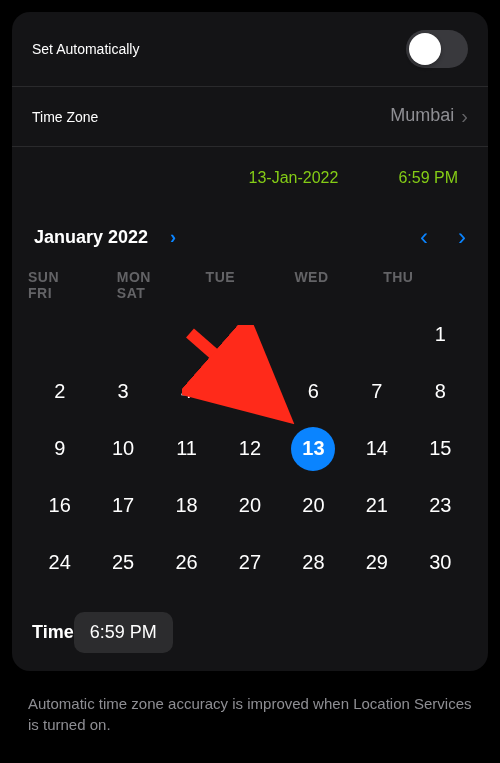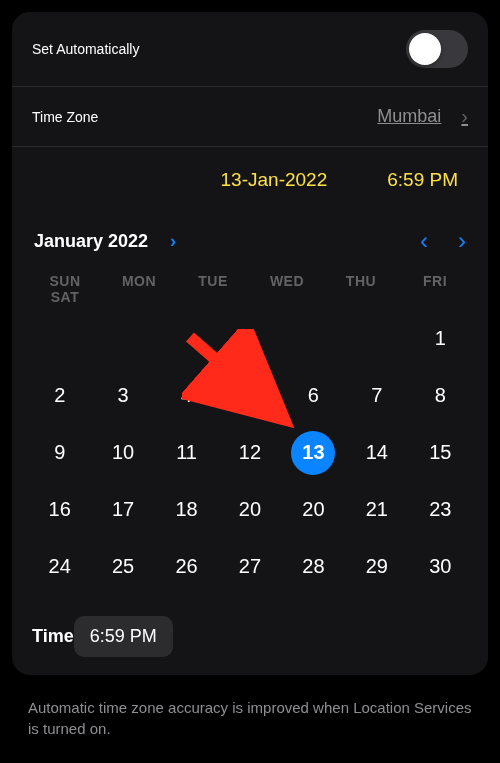--- a/index.html
+++ b/index.html
@@ -49,37 +49,36 @@
       left: 3px;
       top: 3px;
       width: 32px;
       height: 32px;
       background: #fff;
       border-radius: 50%;
       box-shadow: 0 2px 4px rgba(0,0,0,0.3);
     }
     .timezone-value {
       display: flex;
-      align-items: center;
-      gap: 20px;
+      align-items: flex-start;
+      gap: 7px;
       color: #8e8e93;
       font-size: 18px;
-      text-decoration: underline;
     }
     .chevron-icon {
       color: #636366;
       font-size: 20px;
       font-weight: 300;
     }
     .date-time-row {
       display: flex;
       justify-content: space-between;
       padding: 22px 30px;
-      color: #fde047;
-      font-size: 19px;
+      color: #84cc16;
+      font-size: 16px;
     }
     .date-time-row .date {
       margin-left: auto;
       margin-right: 60px;
     }
     .cal-header {
       display: flex;
       align-items: center;
       justify-content: space-between;
       padding: 14px 22px 8px;
@@ -102,23 +101,22 @@
       gap: 30px;
     }
     .cal-nav-btn {
       color: #0a84ff;
       font-size: 24px;
       cursor: pointer;
       font-weight: 400;
     }
     .weekdays {
       display: grid;
-      grid-template-columns: repeat(6, 1fr);
+      grid-template-columns: repeat(5, 1fr);
       padding: 10px 16px 6px;
-      text-align: center;
     }
     .weekday {
       font-size: 14px;
       font-weight: 600;
       color: #636366;
       letter-spacing: 0.5px;
     }
     .cal-grid {
       display: grid;
       grid-template-columns: repeat(7, 1fr);

